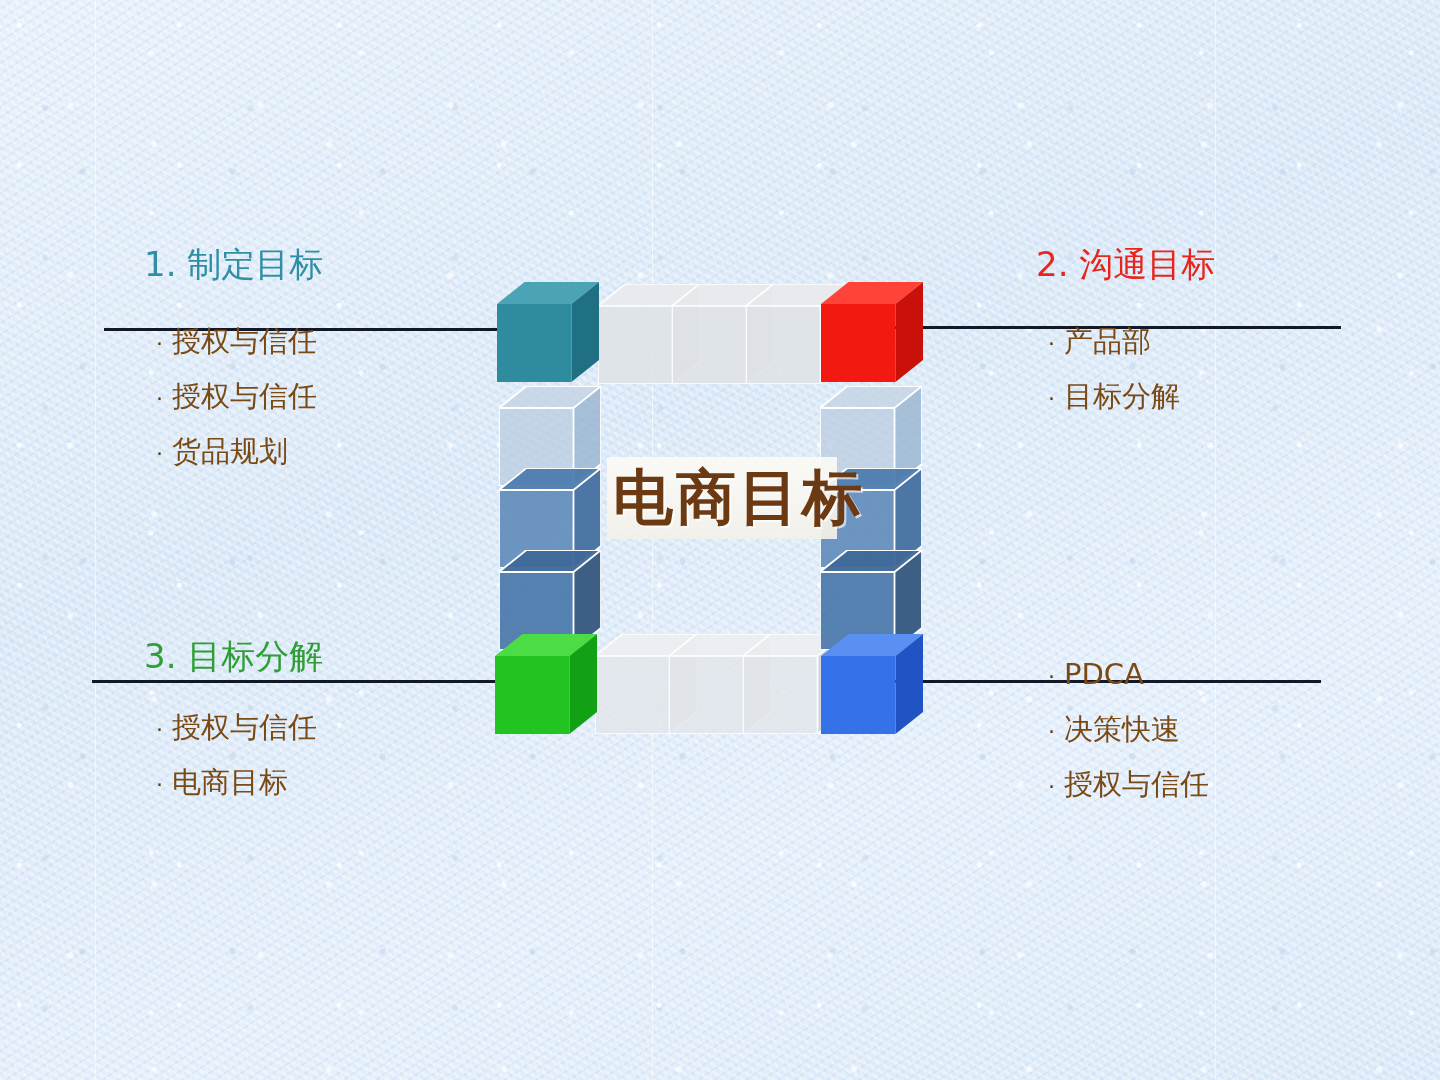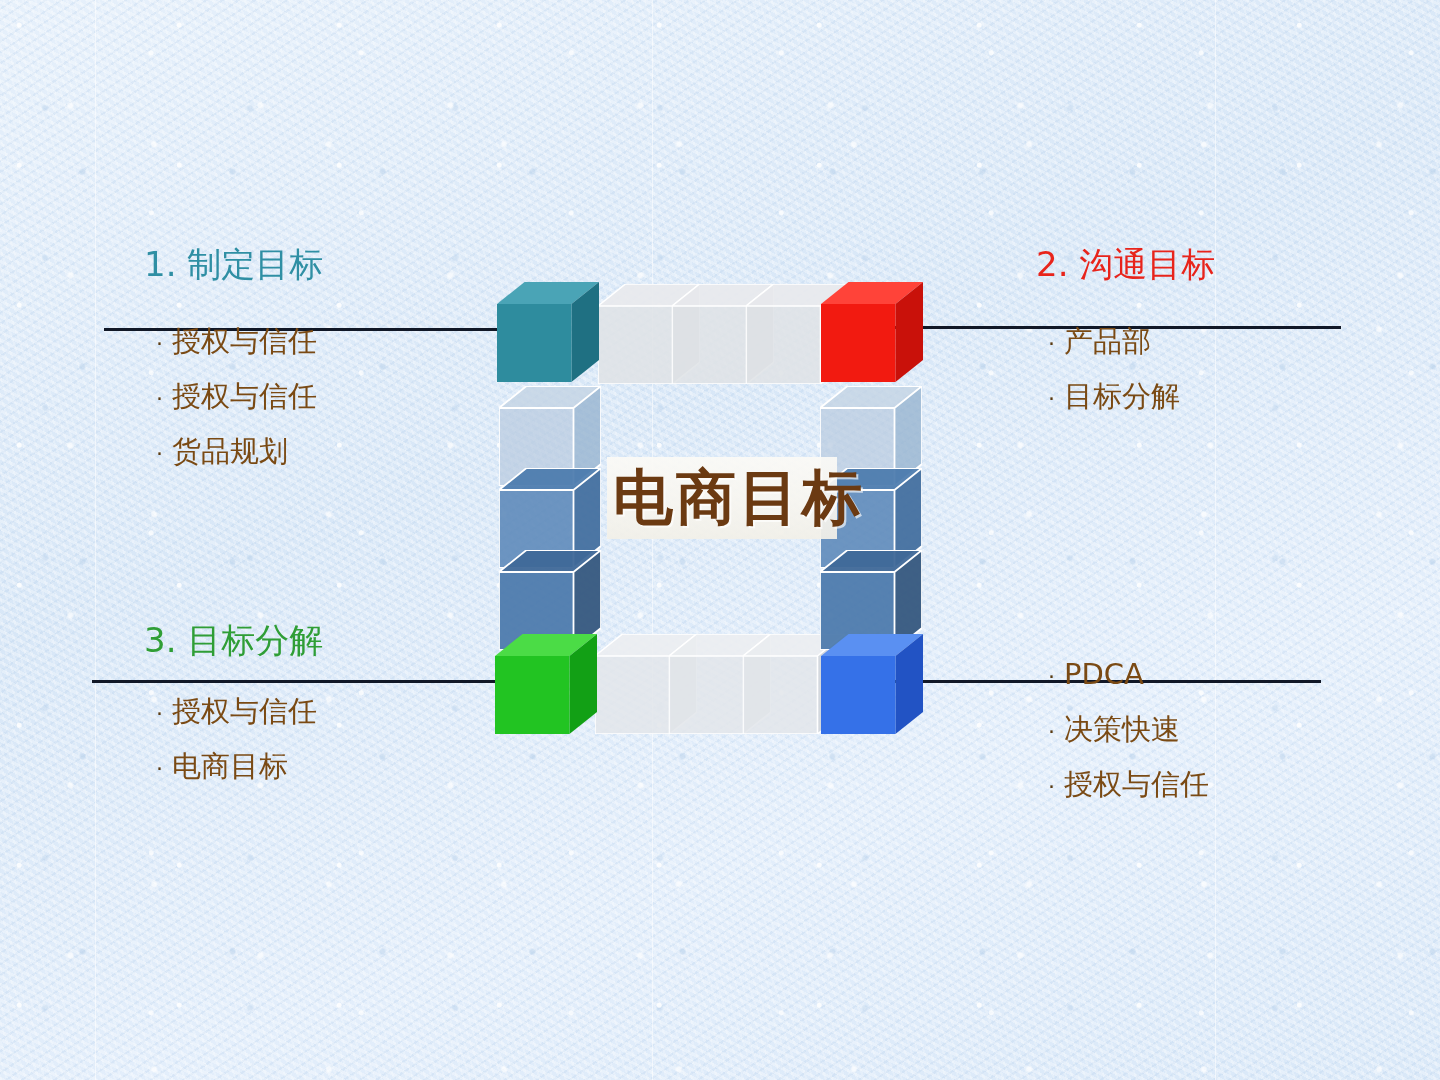--- a/index.html
+++ b/index.html
@@ -95,21 +95,21 @@
   #quad1 .quad-heading { color: #2f8fa4; }
   #quad1 .bullets { margin-top: 44px; margin-left: 12px; }
 
   
   #quad2 { left: 1036px; top: 246px; }
   #quad2 .quad-heading { color: #e8241b; }
   #quad2 .bullets { margin-top: 44px; margin-left: 12px; }
 
   
   #quad3 { left: 144px; top: 622px; }
-  #quad3 .quad-heading { color: #2f9e36; }
+  #quad3 .quad-heading { color: #2f9e36; margin-top: 16px; }
   #quad3 .bullets { margin-top: 38px; margin-left: 12px; }
 
   
   #quad4 { left: 1036px; top: 622px; }
   #quad4 .quad-heading { color: #3a6fd8; }
   #quad4 .bullets { margin-top: 38px; margin-left: 12px; }
 
   
   .connector {
     position: absolute;

